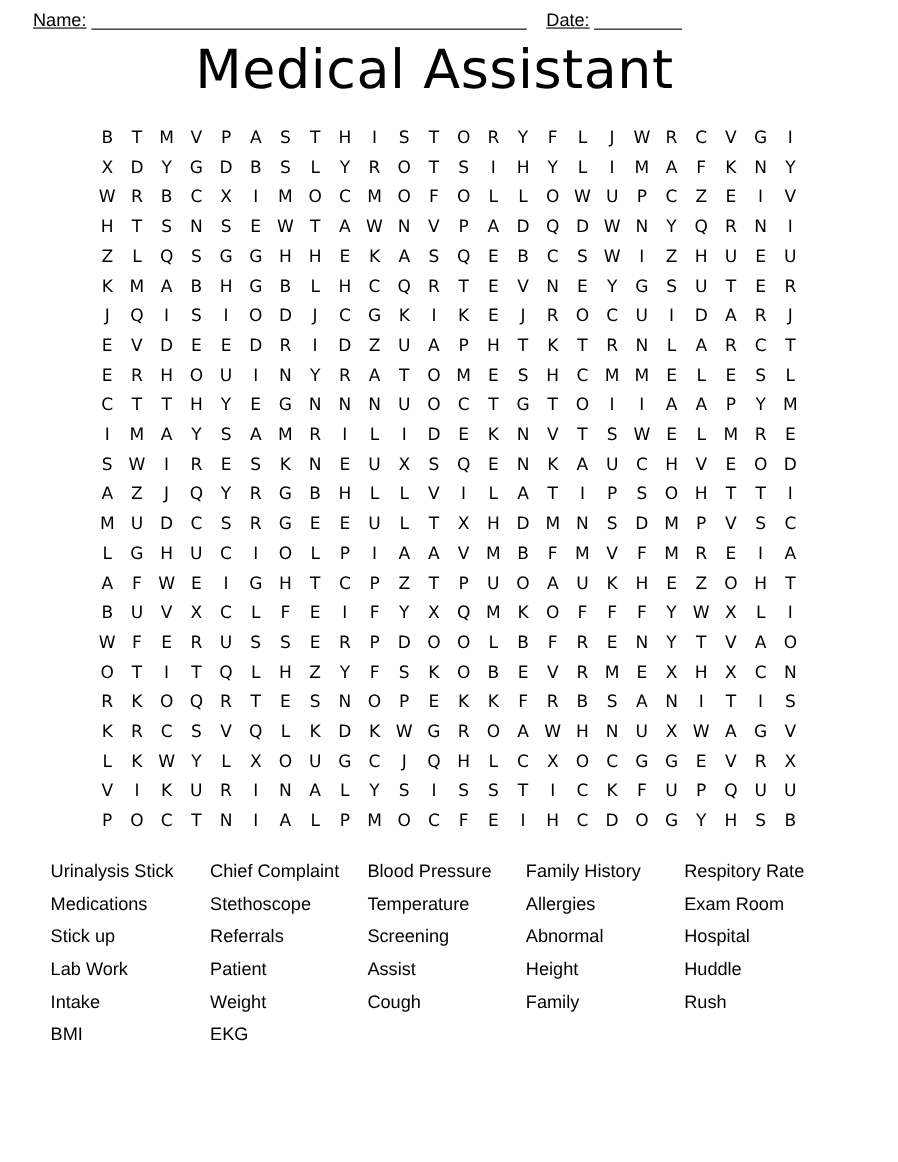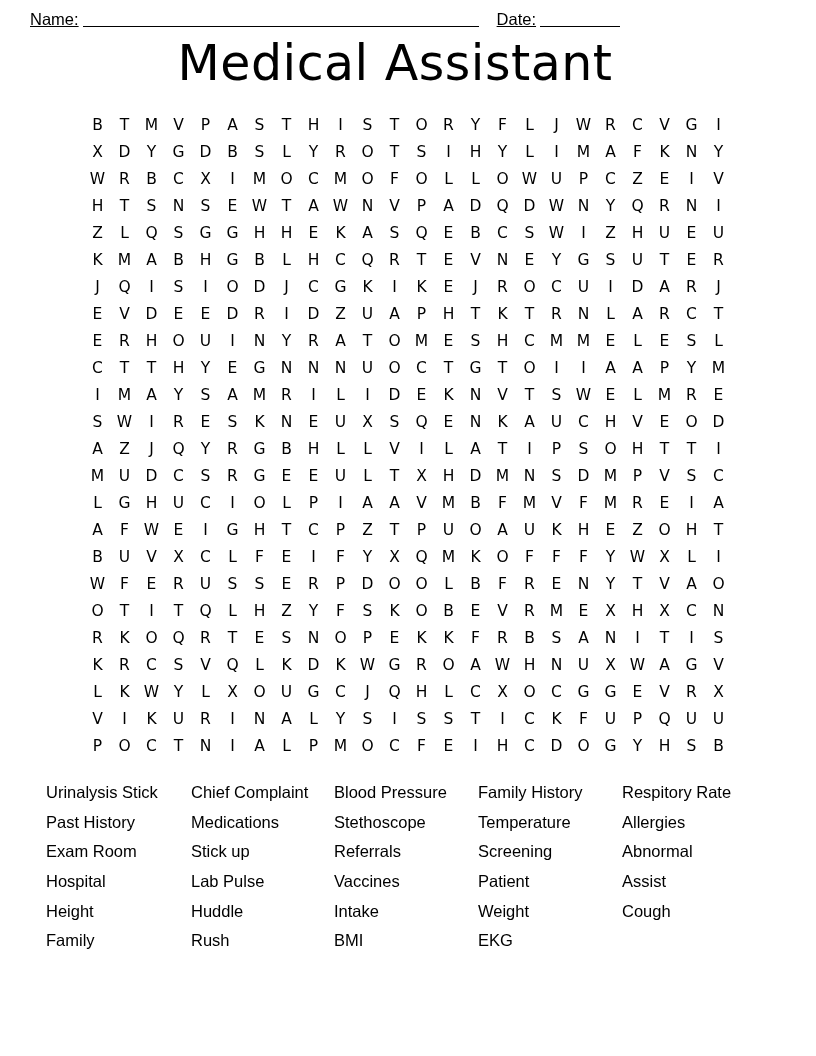--- a/index.html
+++ b/index.html
@@ -748,33 +748,31 @@
       </tbody>
   </table>
 </div>
 
 <div class="word-list">
     <div class="word-item">Urinalysis Stick</div>
     <div class="word-item">Chief Complaint</div>
     <div class="word-item">Blood Pressure</div>
     <div class="word-item">Family History</div>
     <div class="word-item">Respitory Rate</div>
-    <div class="word-item">Past History</div>
     <div class="word-item">Medications</div>
     <div class="word-item">Stethoscope</div>
     <div class="word-item">Temperature</div>
     <div class="word-item">Allergies</div>
     <div class="word-item">Exam Room</div>
     <div class="word-item">Stick up</div>
     <div class="word-item">Referrals</div>
     <div class="word-item">Screening</div>
     <div class="word-item">Abnormal</div>
     <div class="word-item">Hospital</div>
-    <div class="word-item">Lab Pulse</div>
-    <div class="word-item">Vaccines</div>
+    <div class="word-item">Lab Work</div>
     <div class="word-item">Patient</div>
     <div class="word-item">Assist</div>
     <div class="word-item">Height</div>
     <div class="word-item">Huddle</div>
     <div class="word-item">Intake</div>
     <div class="word-item">Weight</div>
     <div class="word-item">Cough</div>
     <div class="word-item">Family</div>
     <div class="word-item">Rush</div>
     <div class="word-item">BMI</div>

